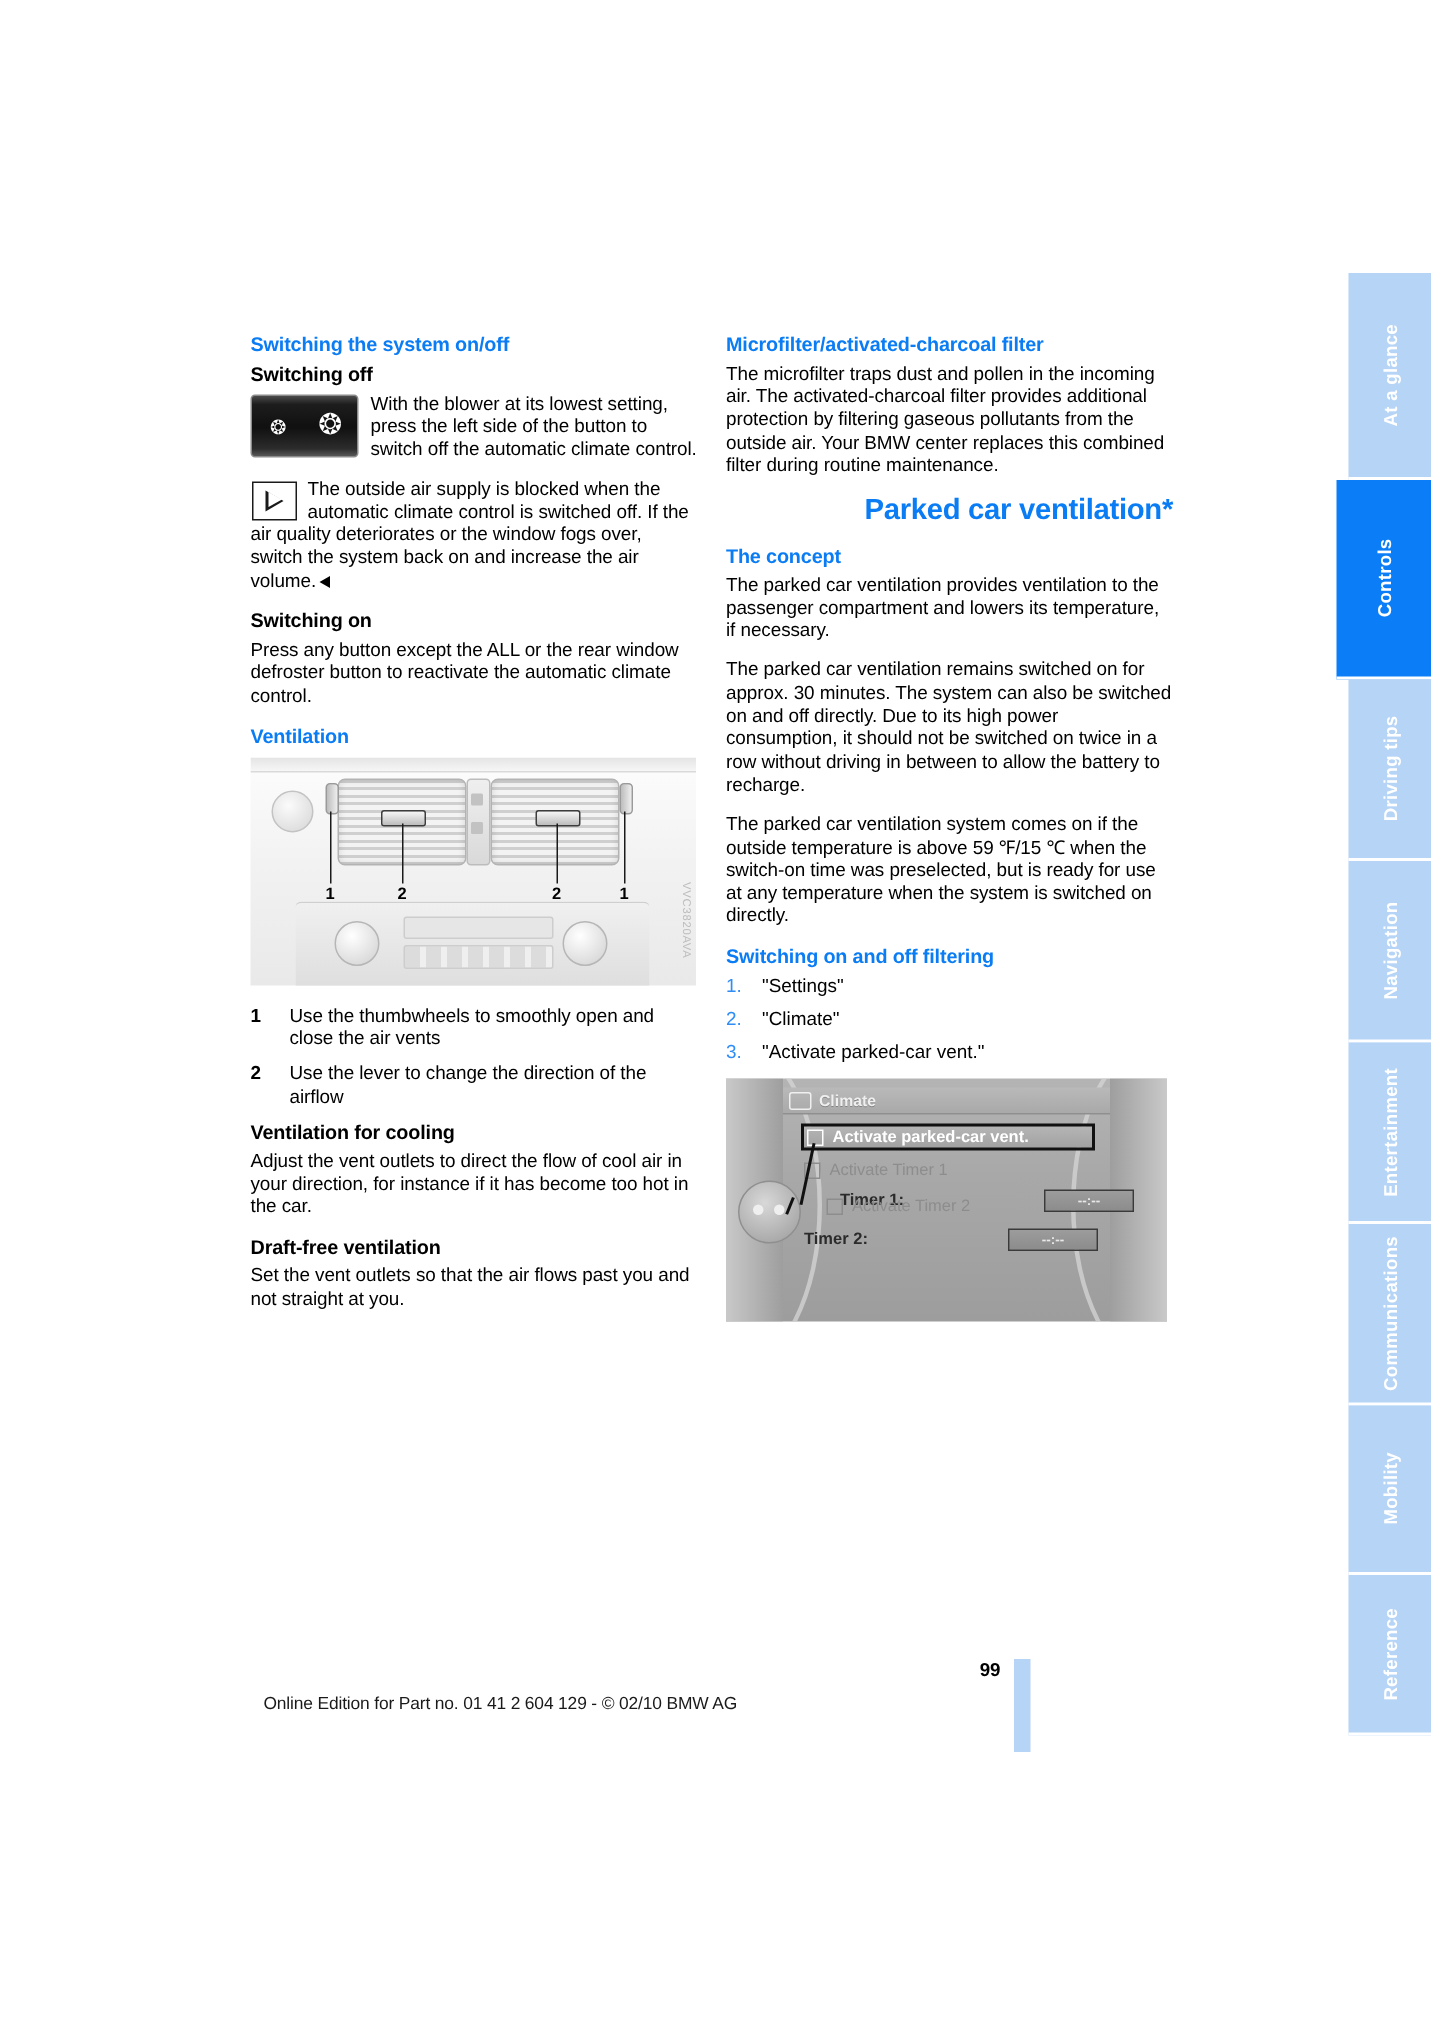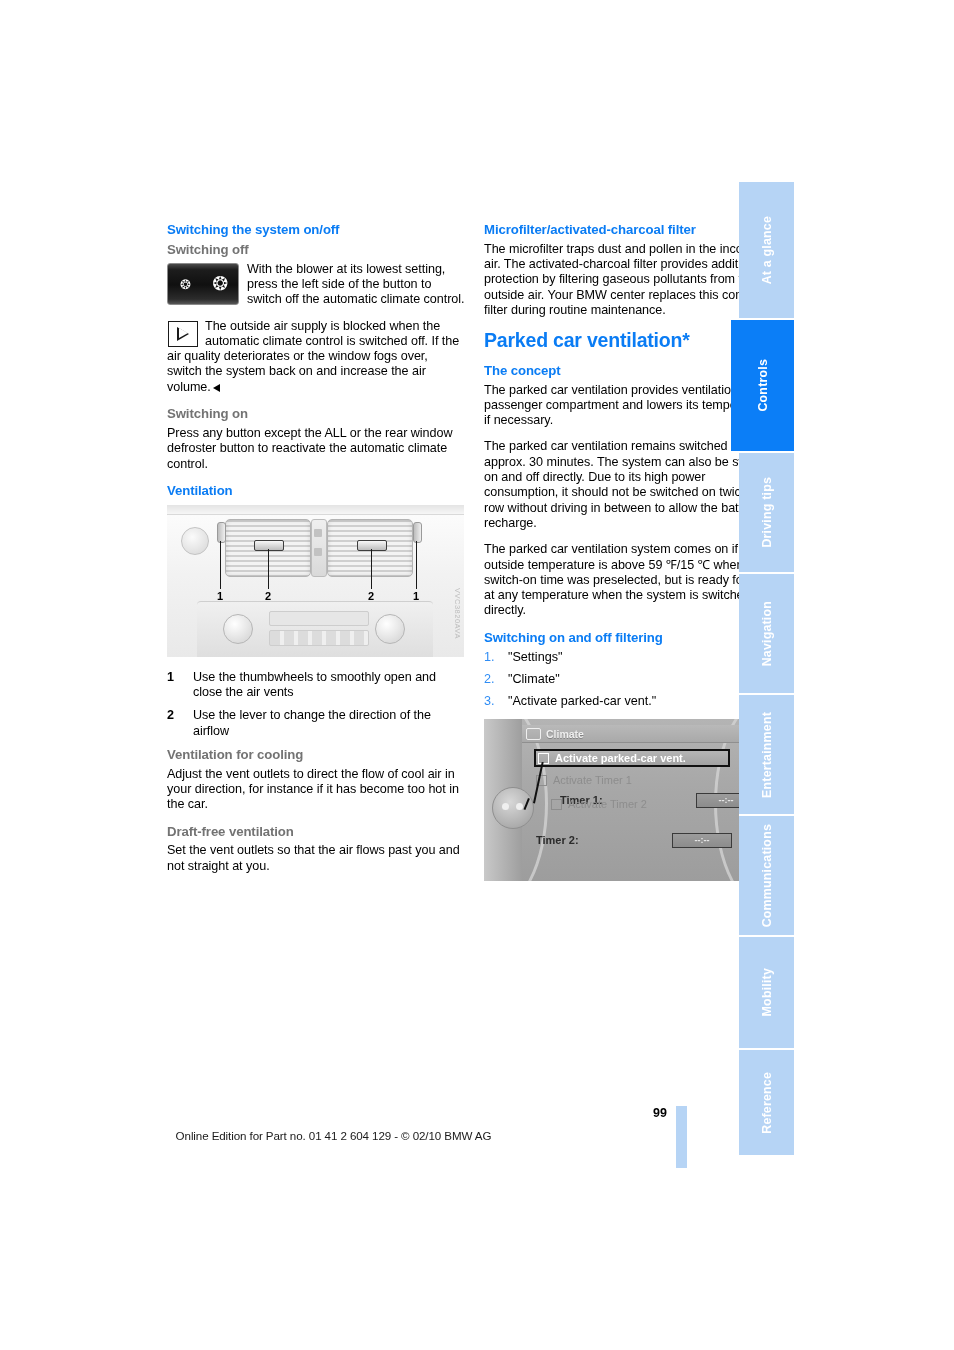--- a/index.html
+++ b/index.html
@@ -11,21 +11,21 @@
     position: relative;
     font-family: "Liberation Sans", sans-serif;
     color: #000000;
     overflow: hidden;
   }
 
   
   .page {
     position: absolute;
     left: 0; top: 0;
-    width: 794px; height: 1350px;
+    width: 954px; height: 1350px;
   }
 
   
   .col {
     position: absolute;
     top: 222px;
     width: 298px;
   }
   .col-left  { left: 167px; }
   .col-right { left: 484px; }
@@ -43,27 +43,27 @@
     font-size: 13.2px;
     font-weight: bold;
     color: #0a7cf4;
     margin: 0 0 4px 0;
     line-height: 1.2;
     letter-spacing: -0.1px;
   }
   h3.head-light {
     font-size: 13.2px;
     font-weight: bold;
-    color: #737373;
+    color: #000000;
     margin: 0 0 4px 0;
     line-height: 1.2;
     letter-spacing: -0.1px;
   }
   .sp-before-head { margin-top: 17px; }
-  .sp-title { margin-top: 26px; }
+  .sp-title { margin-top: 26px; text-align: right; }
 
   
   p.body {
     font-size: 12.6px;
     line-height: 15.3px;
     margin: 0 0 11px 0;
     color: #000;
     letter-spacing: -0.05px;
   }
   p.body:last-child { margin-bottom: 0; }
@@ -550,21 +550,21 @@
       <div class="id-row strong" style="top:72px;padding-left:24px;">
         <span>Timer 1:</span>
         <span class="id-field">--:--</span>
       </div>
 
       <div class="id-row dim" style="top:76px;padding-left:15px;">
         <span class="cb"></span>
         <span>Activate Timer 2</span>
       </div>
 
-      <div class="id-row strong" style="top:112px;">
+      <div class="id-row strong" style="top:98px;">
         <span>Timer 2:</span>
         <span class="id-field">--:--</span>
       </div>
 
       <div class="id-controller">
         <span class="dot d1"></span>
           <span class="dot d2"></span>
       </div>
       <div class="id-pointer-line" style="left:44px; top:79px; width:1.6px; height:12px; transform:rotate(22deg); transform-origin:top left;"></div>
       <div class="id-pointer-line" style="left:49px; top:42px; width:1.6px; height:42px; transform:rotate(12deg); transform-origin:bottom left;"></div>

